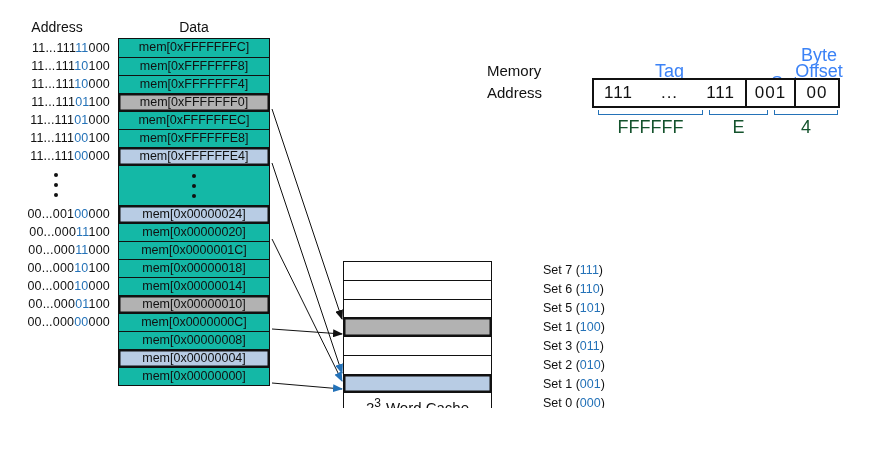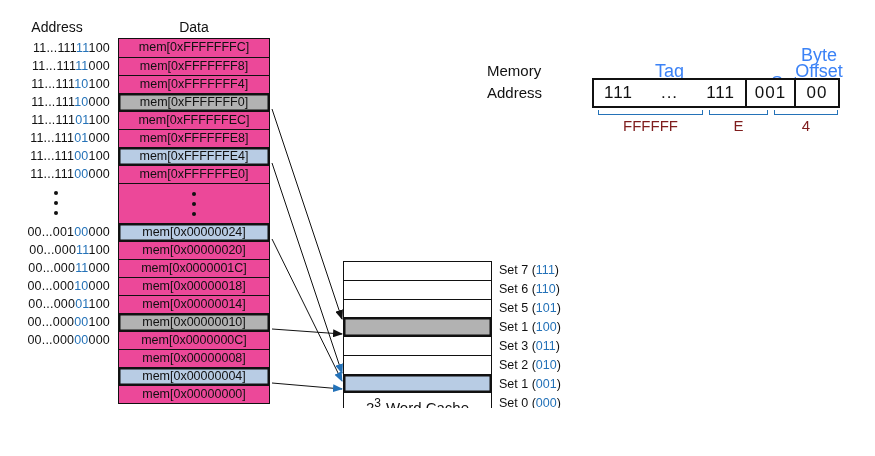--- a/index.html
+++ b/index.html
@@ -12,21 +12,21 @@
   #data-hdr{left:118px;width:152px;}
 
   
   #addr-col{position:absolute;left:0;top:39px;width:112px;}
   .arow{height:18px;line-height:18px;font-size:12.5px;text-align:right;padding-right:2px;
         letter-spacing:.2px;white-space:pre;}
   .blue{color:#2472b8;}
 
   
   #data-box{position:absolute;left:118px;top:38px;width:152px;border:1.5px solid #111;
-            box-sizing:border-box;background:#ec4899;}
+            box-sizing:border-box;background:#14b8a6;}
   .drow{height:18px;line-height:17px;font-size:12.5px;text-align:center;
         border-top:1px solid #111;box-sizing:border-box;}
   .drow:first-child{border-top:none;}
   .hl-gray{background:#b2b2b2;box-shadow:inset 0 0 0 1.5px #111;}
   .hl-blue{background:#b8cce4;box-shadow:inset 0 0 0 1.5px #111;}
   .ellipsis-block{height:40px;display:flex;flex-direction:column;align-items:center;
                   justify-content:center;gap:6px;box-sizing:border-box;}
   #data-box .ellipsis-block{border-top:1px solid #111;}
   .ellipsis-block i{width:4px;height:4px;border-radius:50%;background:#111;display:block;}
 
@@ -35,83 +35,81 @@
   #mem-caption{left:0;top:413px;width:300px;}
   #cache-caption{left:330px;top:396px;width:175px;}
   .caption sup{font-size:12px;}
 
   
   #cache-box{position:absolute;left:343px;top:261px;width:149px;height:151px;
              border:1.5px solid #111;box-sizing:border-box;display:flex;flex-direction:column;background:#fff;}
   .crow{flex:1;border-top:1px solid #111;}
   .crow:first-child{border-top:none;}
   #set-labels{position:absolute;left:499px;top:261px;height:151px;display:flex;flex-direction:column;}
-  .slabel{flex:1;display:flex;align-items:center;font-size:12.5px;white-space:pre;}
+  .slabel{flex:1;display:flex;align-items:center;font-size:12.5px;white-space:pre;margin-left:44px;}
 
   
   #mem-addr-label{position:absolute;left:487px;top:60px;font-size:15px;line-height:22px;}
   #addr-box{position:absolute;left:592px;top:78px;width:248px;height:30px;border:2px solid #111;
             box-sizing:border-box;display:flex;background:#fff;}
   .cell{display:flex;align-items:center;justify-content:center;font-size:17px;letter-spacing:1px;}
   .cell-tag{flex:0 0 153px;justify-content:space-between;padding:0 10px;
             box-sizing:border-box;border-right:2px solid #111;}
   .cell-set{flex:0 0 49px;border-right:2px solid #111;box-sizing:border-box;}
   .cell-off{flex:1;}
   .flabel{position:absolute;color:#3b82f6;font-size:18px;text-align:center;}
   #flabel-tag{left:592px;top:61px;width:155px;text-decoration:underline;}
   #flabel-set{left:747px;top:73px;width:51px;text-align:right;}
   #flabel-byte{left:788px;top:45px;width:62px;}
   #flabel-offset{left:788px;top:61px;width:62px;}
   .bracket{position:absolute;top:110px;height:5px;box-sizing:border-box;
            border-left:1.5px solid #2472b8;border-right:1.5px solid #2472b8;border-bottom:1.5px solid #2472b8;}
   #br1{left:598px;width:105px;}  #br2{left:709px;width:59px;}  #br3{left:774px;width:64px;}
-  .hexlabel{position:absolute;top:117px;color:#7f1d1d;font-size:15px;text-align:center;}
+  .hexlabel{position:absolute;top:117px;color:#14532d;font-size:18px;text-align:center;}
   #hex1{left:598px;width:105px;} #hex2{left:709px;width:59px;} #hex3{left:774px;width:64px;}
 
   #arrows{position:absolute;left:0;top:0;width:875px;height:456px;pointer-events:none;}
 </style>
 </head>
 <body>
 
 <div id="canvas">
 
   <div class="hdr" id="addr-hdr">Address</div>
   <div class="hdr" id="data-hdr">Data</div>
 
   <div id="addr-col">
-      <div class="arow"><span>11...111</span><span class="blue">11</span><span>100</span></div>
       <div class="arow"><span>11...111</span><span class="blue">11</span><span>000</span></div>
       <div class="arow"><span>11...111</span><span class="blue">10</span><span>100</span></div>
       <div class="arow"><span>11...111</span><span class="blue">10</span><span>000</span></div>
       <div class="arow"><span>11...111</span><span class="blue">01</span><span>100</span></div>
       <div class="arow"><span>11...111</span><span class="blue">01</span><span>000</span></div>
       <div class="arow"><span>11...111</span><span class="blue">00</span><span>100</span></div>
       <div class="arow"><span>11...111</span><span class="blue">00</span><span>000</span></div>
       <div class="ellipsis-block">
         <i></i>
         <i></i>
         <i></i>
       </div>
       <div class="arow"><span>00...001</span><span class="blue">00</span><span>000</span></div>
       <div class="arow"><span>00...000</span><span class="blue">11</span><span>100</span></div>
       <div class="arow"><span>00...000</span><span class="blue">11</span><span>000</span></div>
+      <div class="arow"><span>00...000</span><span class="blue">10</span><span>100</span></div>
       <div class="arow"><span>00...000</span><span class="blue">10</span><span>000</span></div>
       <div class="arow"><span>00...000</span><span class="blue">01</span><span>100</span></div>
-      <div class="arow"><span>00...000</span><span class="blue">00</span><span>100</span></div>
       <div class="arow"><span>00...000</span><span class="blue">00</span><span>000</span></div>
     </div>
   <div id="data-box">
       <div class="drow">mem[0xFFFFFFFC]</div>
       <div class="drow">mem[0xFFFFFFF8]</div>
       <div class="drow">mem[0xFFFFFFF4]</div>
       <div class="drow hl-gray">mem[0xFFFFFFF0]</div>
       <div class="drow">mem[0xFFFFFFEC]</div>
       <div class="drow">mem[0xFFFFFFE8]</div>
       <div class="drow hl-blue">mem[0xFFFFFFE4]</div>
-      <div class="drow">mem[0xFFFFFFE0]</div>
       <div class="ellipsis-block">
         <i></i>
         <i></i>
         <i></i>
       </div>
       <div class="drow hl-blue">mem[0x00000024]</div>
       <div class="drow">mem[0x00000020]</div>
       <div class="drow">mem[0x0000001C]</div>
       <div class="drow">mem[0x00000018]</div>
       <div class="drow">mem[0x00000014]</div>

